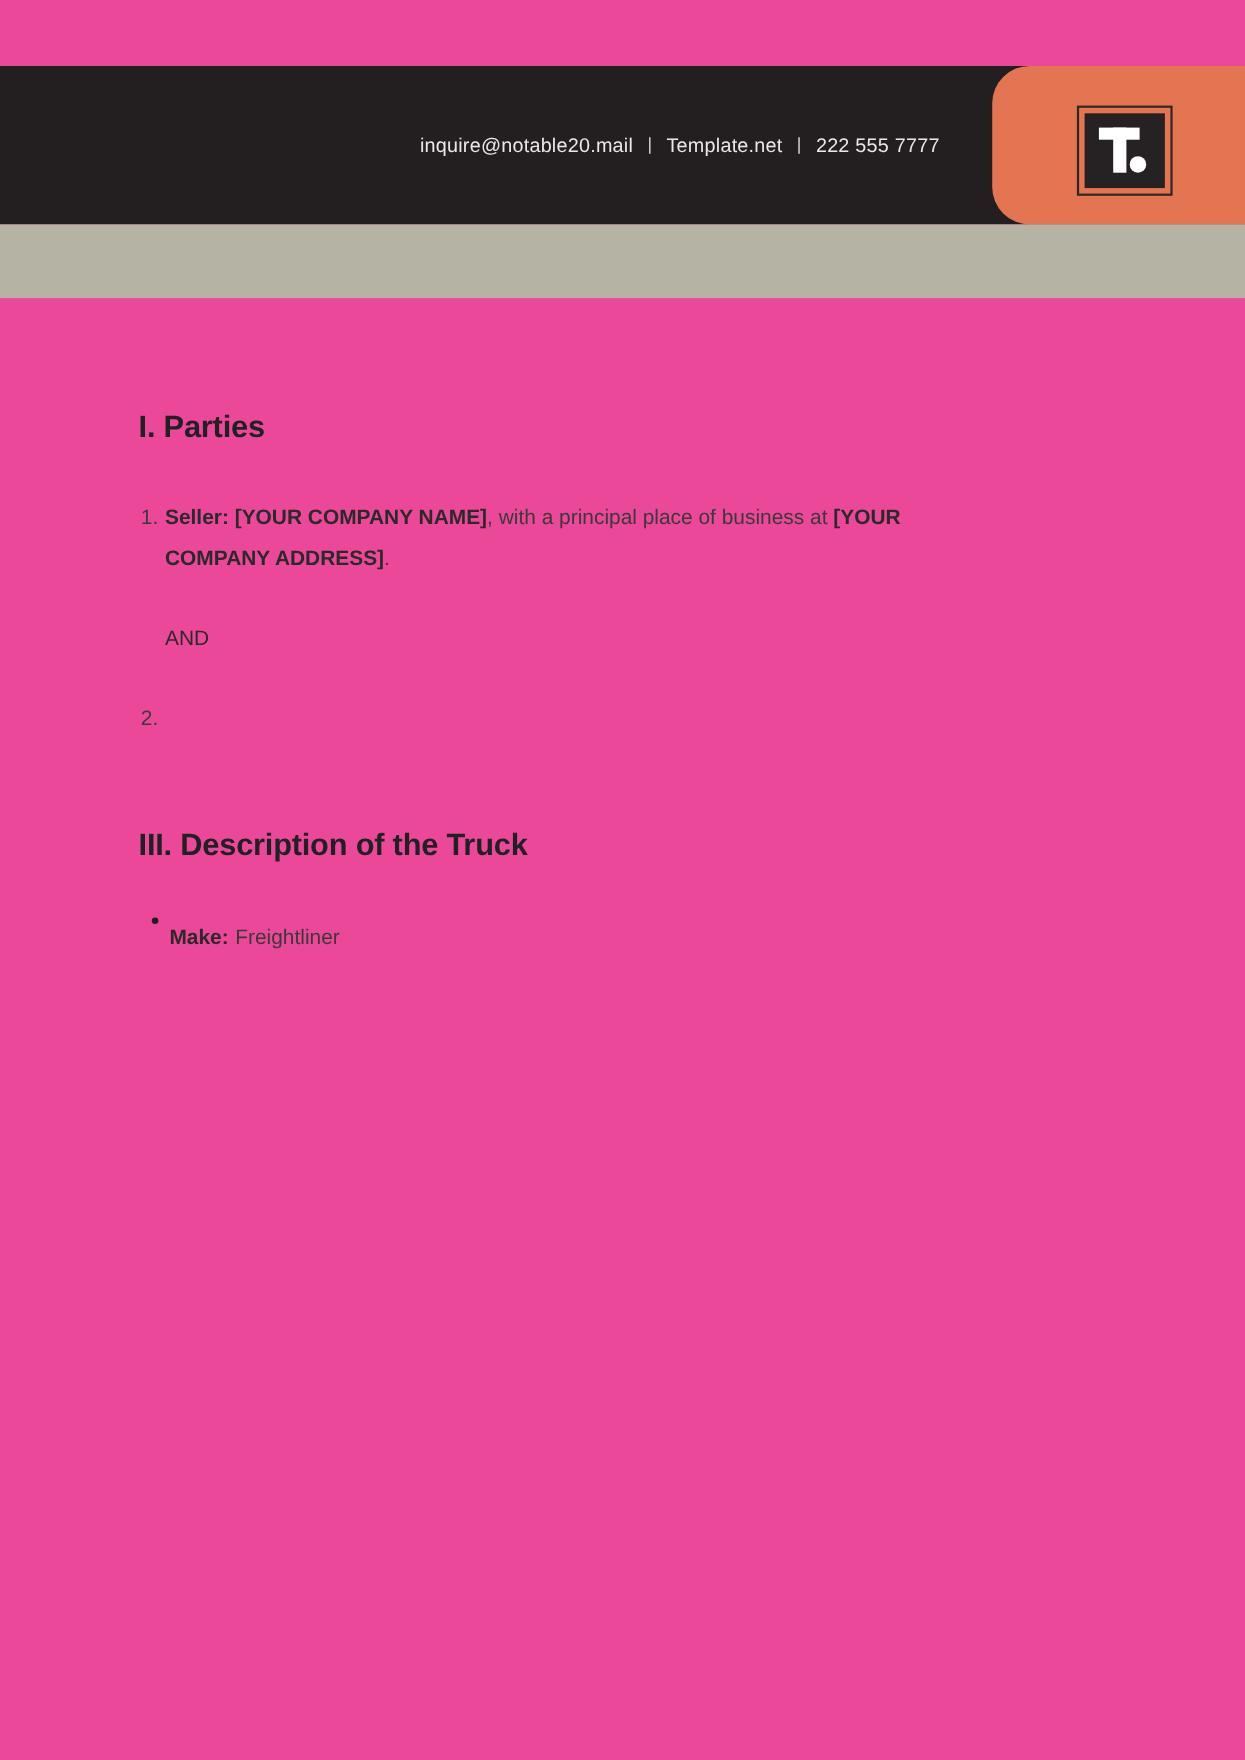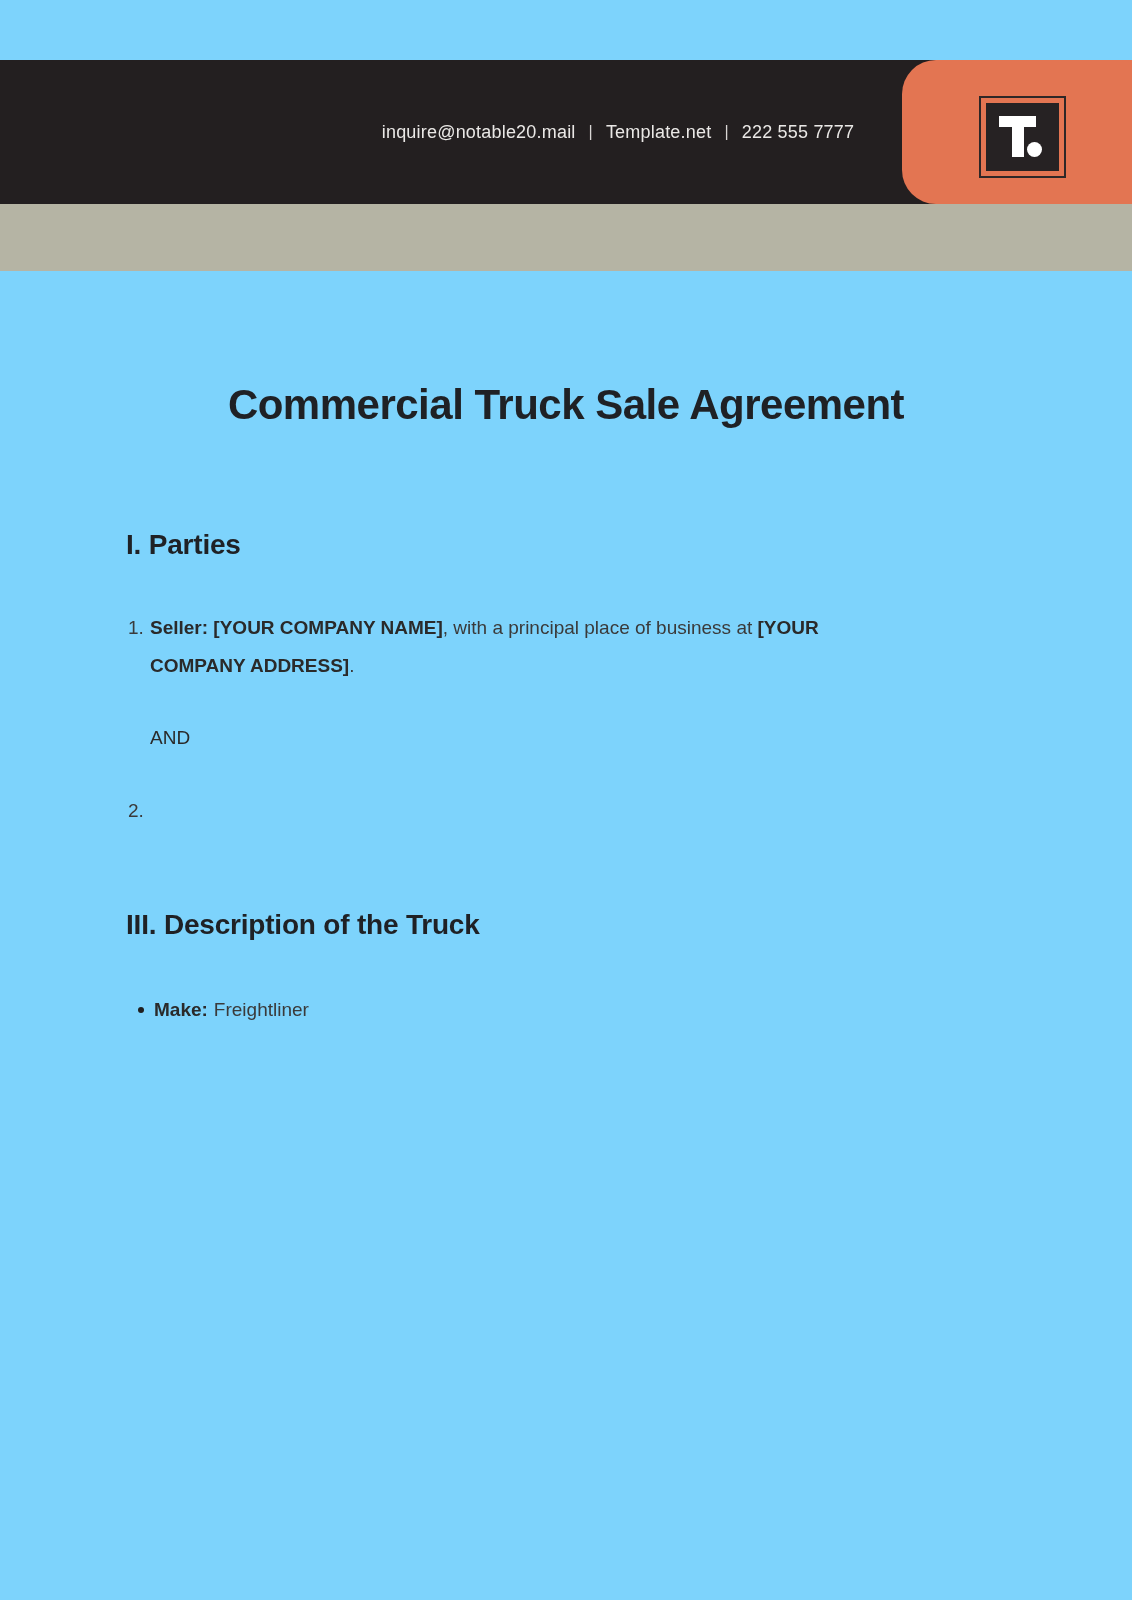--- a/index.html
+++ b/index.html
@@ -2,21 +2,21 @@
 <html><head>
 <meta charset="utf-8">
 <style>
   * { margin: 0; padding: 0; box-sizing: border-box; }
   html, body { background: #ffffff; }
   .page {
     position: relative;
     width: 1132px;
     height: 1600px;
     margin: 0 auto;
-    background: #7dd3fc;
+    background: #ec4899;
     font-family: "Liberation Sans", sans-serif;
     overflow: hidden;
   }
 
   
   .topbar {
     position: absolute;
     top: 60px; left: 0;
     width: 1132px; height: 144px;
     background: #231f20;
@@ -128,21 +128,20 @@
     padding-left: 24px;
     font-size: 19px;
     line-height: 38px;
     font-weight: 400;
     color: #2a2a2a;
   }
 
   .spec-list { margin-top: 49px; }
   .spec-item {
     display: flex;
-    align-items: center;
     font-size: 19px;
     line-height: 37px;
   }
   .spec-item .dot {
     flex: none;
     width: 6px; height: 6px;
     border-radius: 50%;
     background: #1f1f1f;
     margin: 0 10px 0 12px;
   }
@@ -170,21 +169,20 @@
           <span class="t-dot"></span>
         </div>
       </div>
     </div>
   </header>
 
   <div class="olive-band"></div>
 
   <main class="content">
 
-    <h1 class="title">Commercial Truck Sale Agreement</h1>
 
     <section>
       <h2 class="section-heading h-parties">I. Parties</h2>
 
       <div class="num-list">
         <div class="num-item">
           <span class="num">1.</span>
           <span class="itext"><b>Seller: [YOUR COMPANY NAME]</b><span>, with a principal place of business at </span><b>[YOUR
 COMPANY ADDRESS]</b><span>.</span></span>
         </div>

